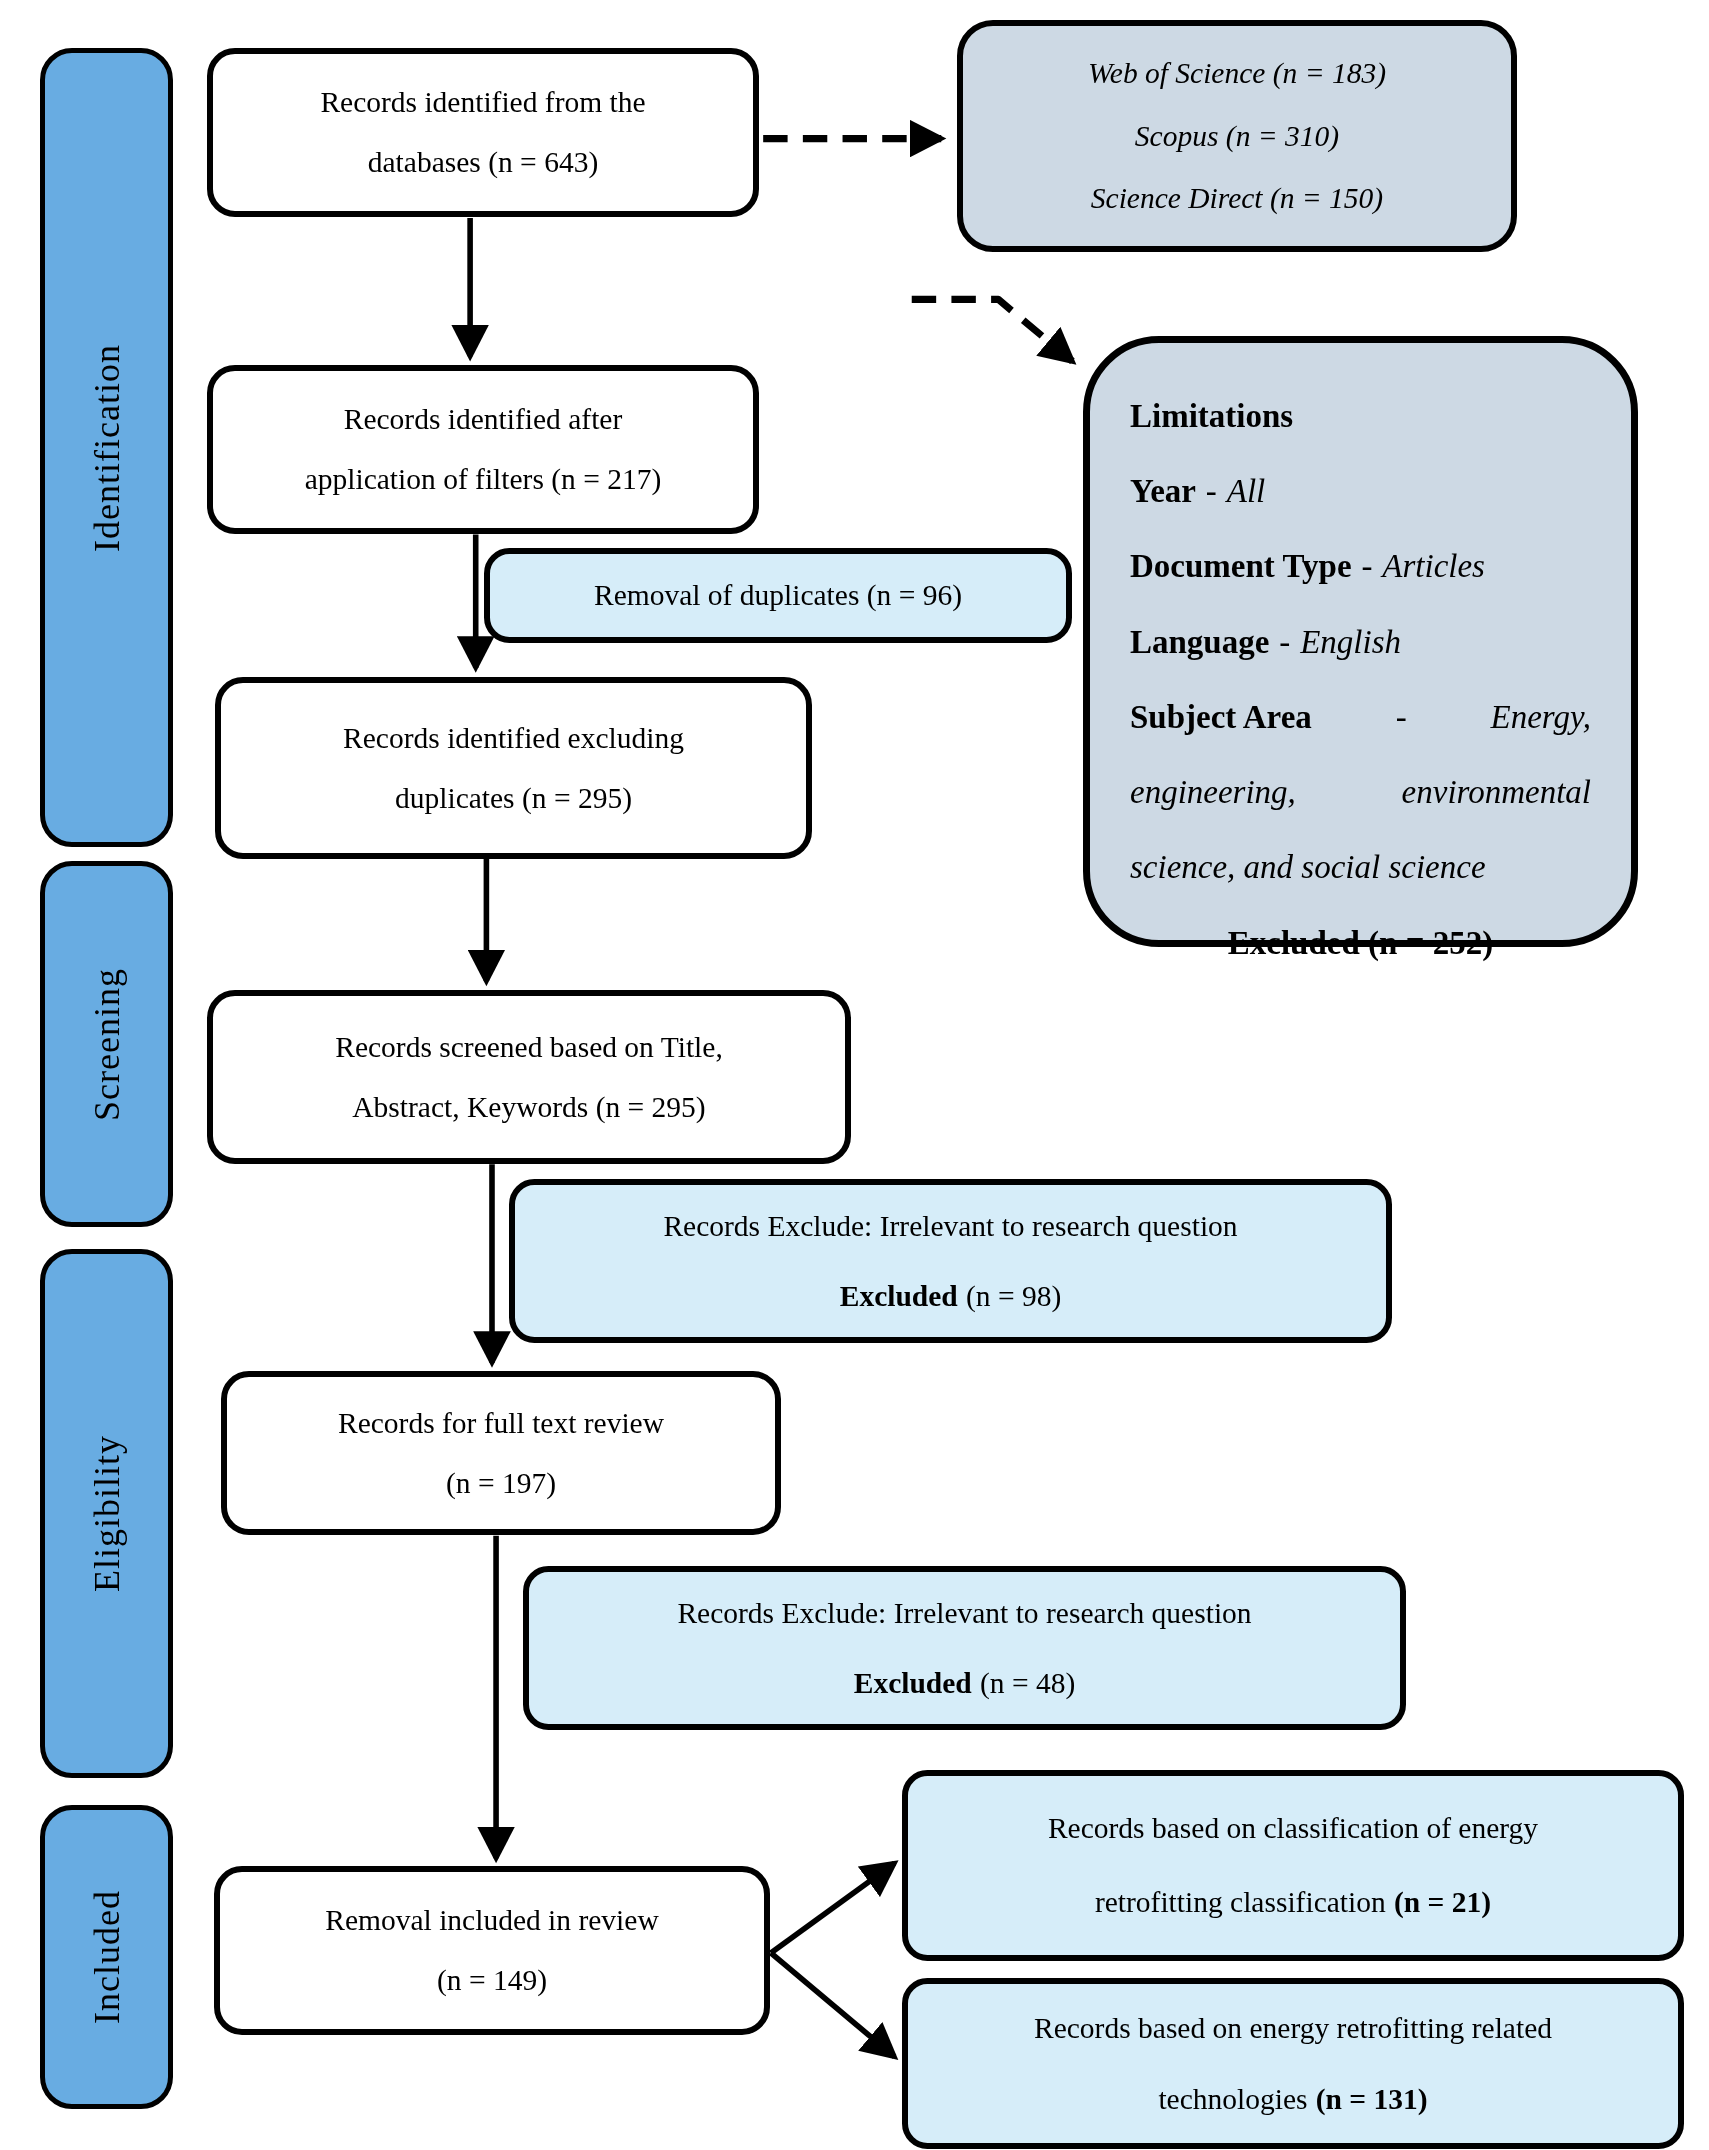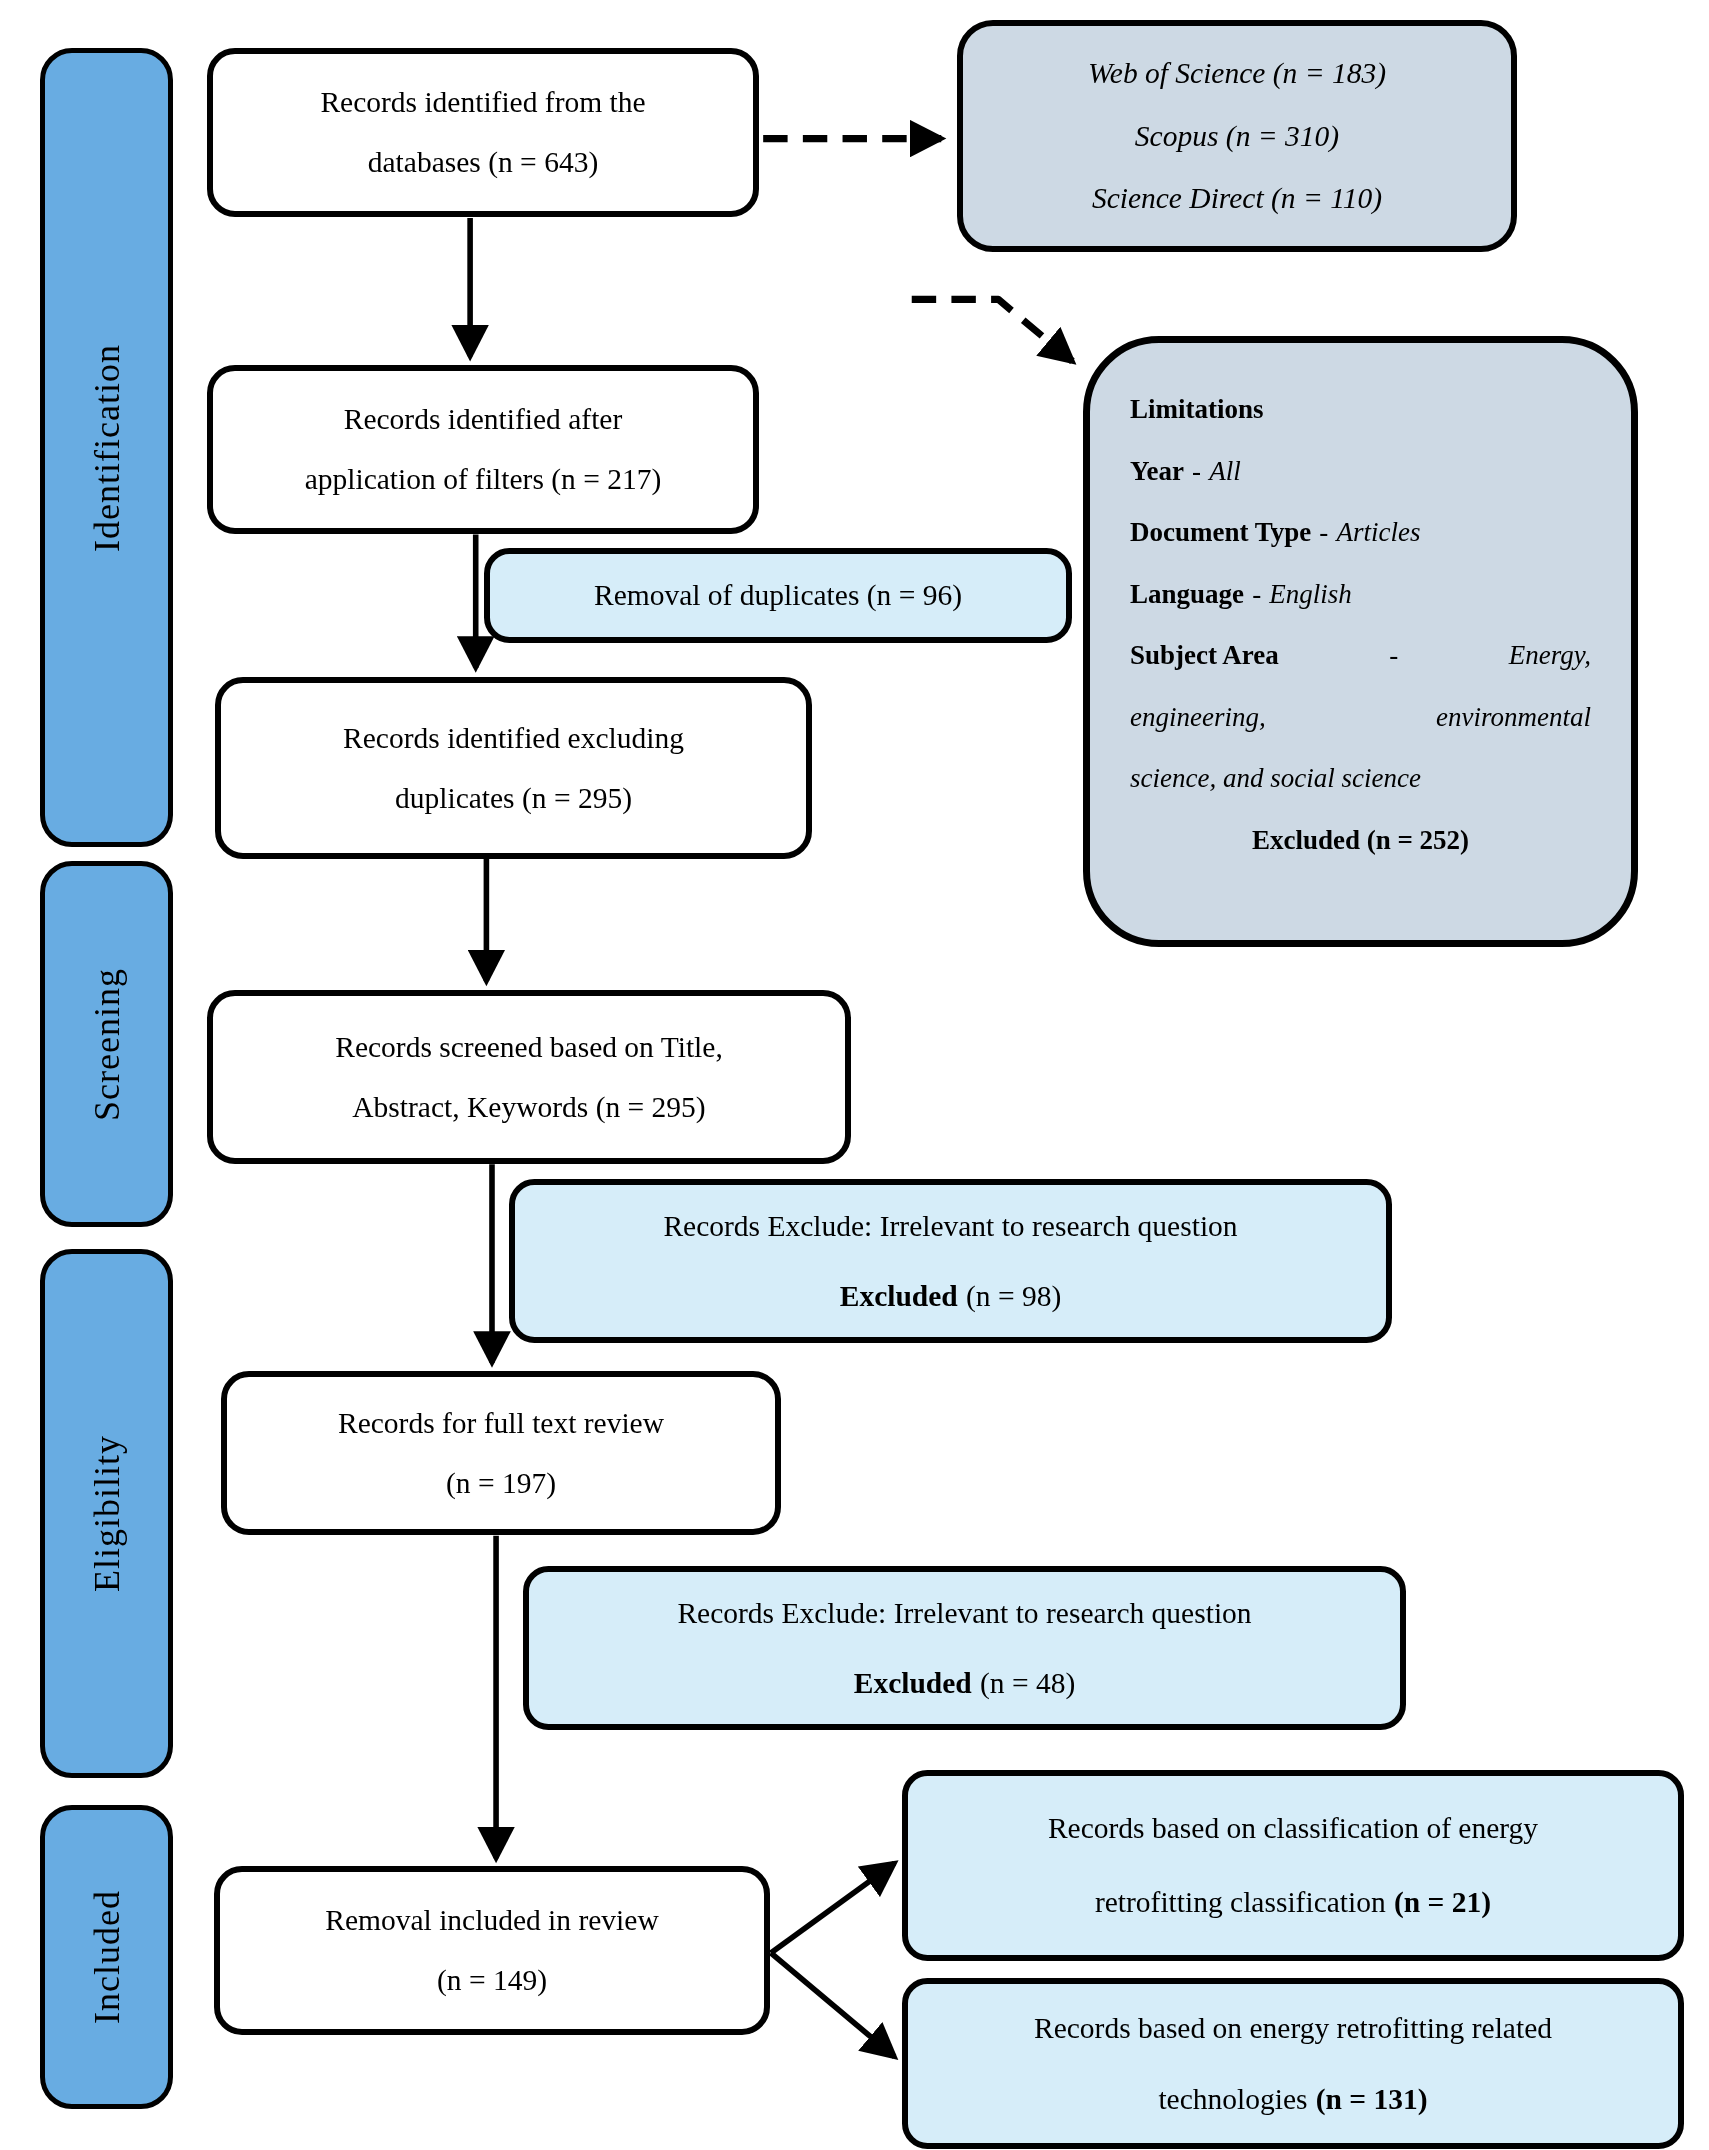--- a/index.html
+++ b/index.html
@@ -42,21 +42,21 @@
   .box.gray{background:#CDD9E4;border-radius:36px;gap:29.5px;}
   .italic{font-style:italic;}
   .bold{font-weight:bold;}
 
   
   .limitations{
     background:#CDD9E4;
     border:7.1px solid #000;
     border-radius:76px;
     padding:36px 40px 0 40px;
-    font-size:27px;
+    font-size:33px;
     line-height:2.28;
     text-align:left;
   }
   .lim-line{white-space:nowrap;}
   .lim-sep{margin:0 0.30em;}
   .lim-flex{display:flex;justify-content:space-between;align-items:baseline;}
   .lim-center{text-align:center;white-space:nowrap;}
 
   .b2line{display:flex;flex-direction:row;align-items:baseline;justify-content:center;white-space:pre;}
   .gapword{margin-left:0.28em;}
@@ -101,21 +101,21 @@
   </svg>
 
   <div class="abs box white" style="left:207px;top:48px;width:552px;height:169px;">
     <div>Records identified from the</div>
     <div>databases (n = 643)</div>
   </div>
 
   <div class="abs box gray italic" style="left:957px;top:20.4px;width:560px;height:232px;">
     <div>Web of Science (n = 183)</div>
     <div>Scopus (n = 310)</div>
-    <div>Science Direct (n = 110)</div>
+    <div>Science Direct (n = 150)</div>
   </div>
 
 
   <div class="abs box white" style="left:207px;top:365px;width:552px;height:169px;">
     <div>Records identified after</div>
     <div>application of filters (n = 217)</div>
   </div>
 
   <div class="abs box blue" style="left:484px;top:548px;width:588px;height:95px;">
     <div>Removal of duplicates (n = 96)</div>

